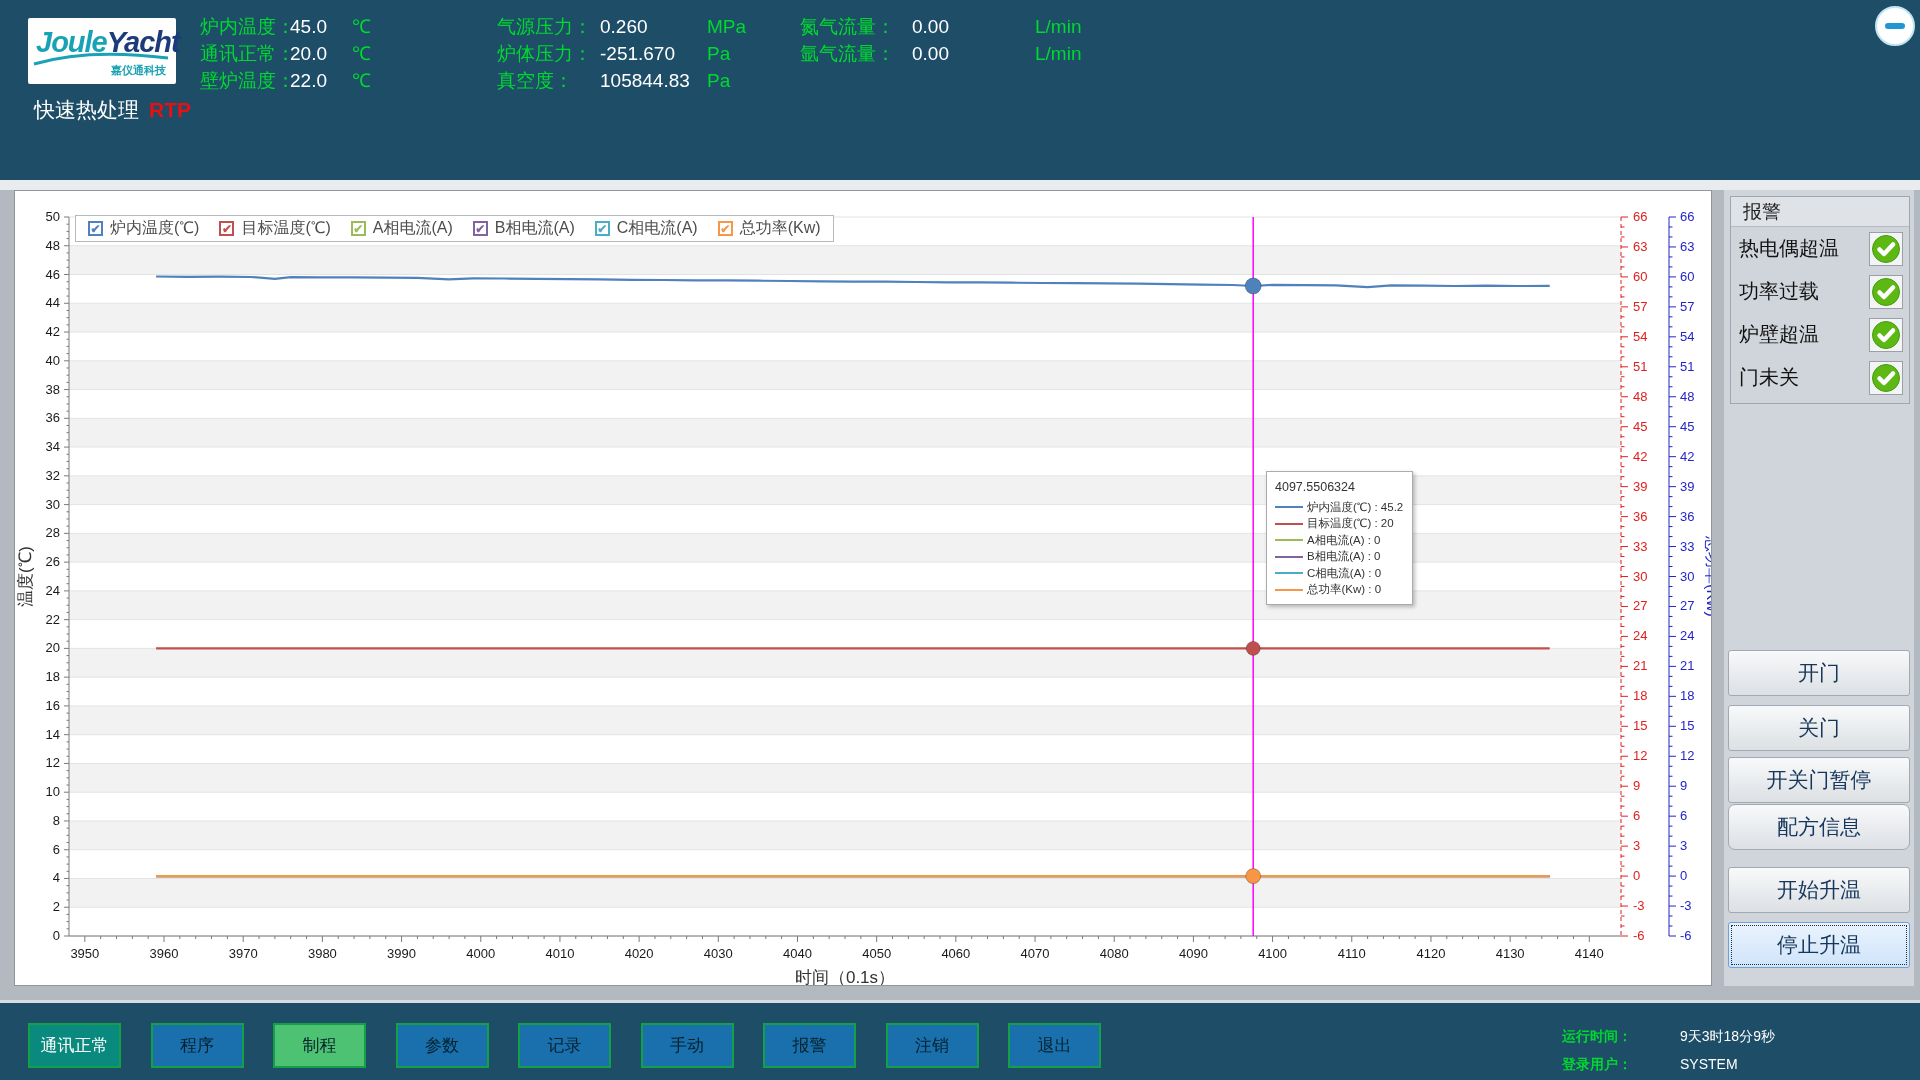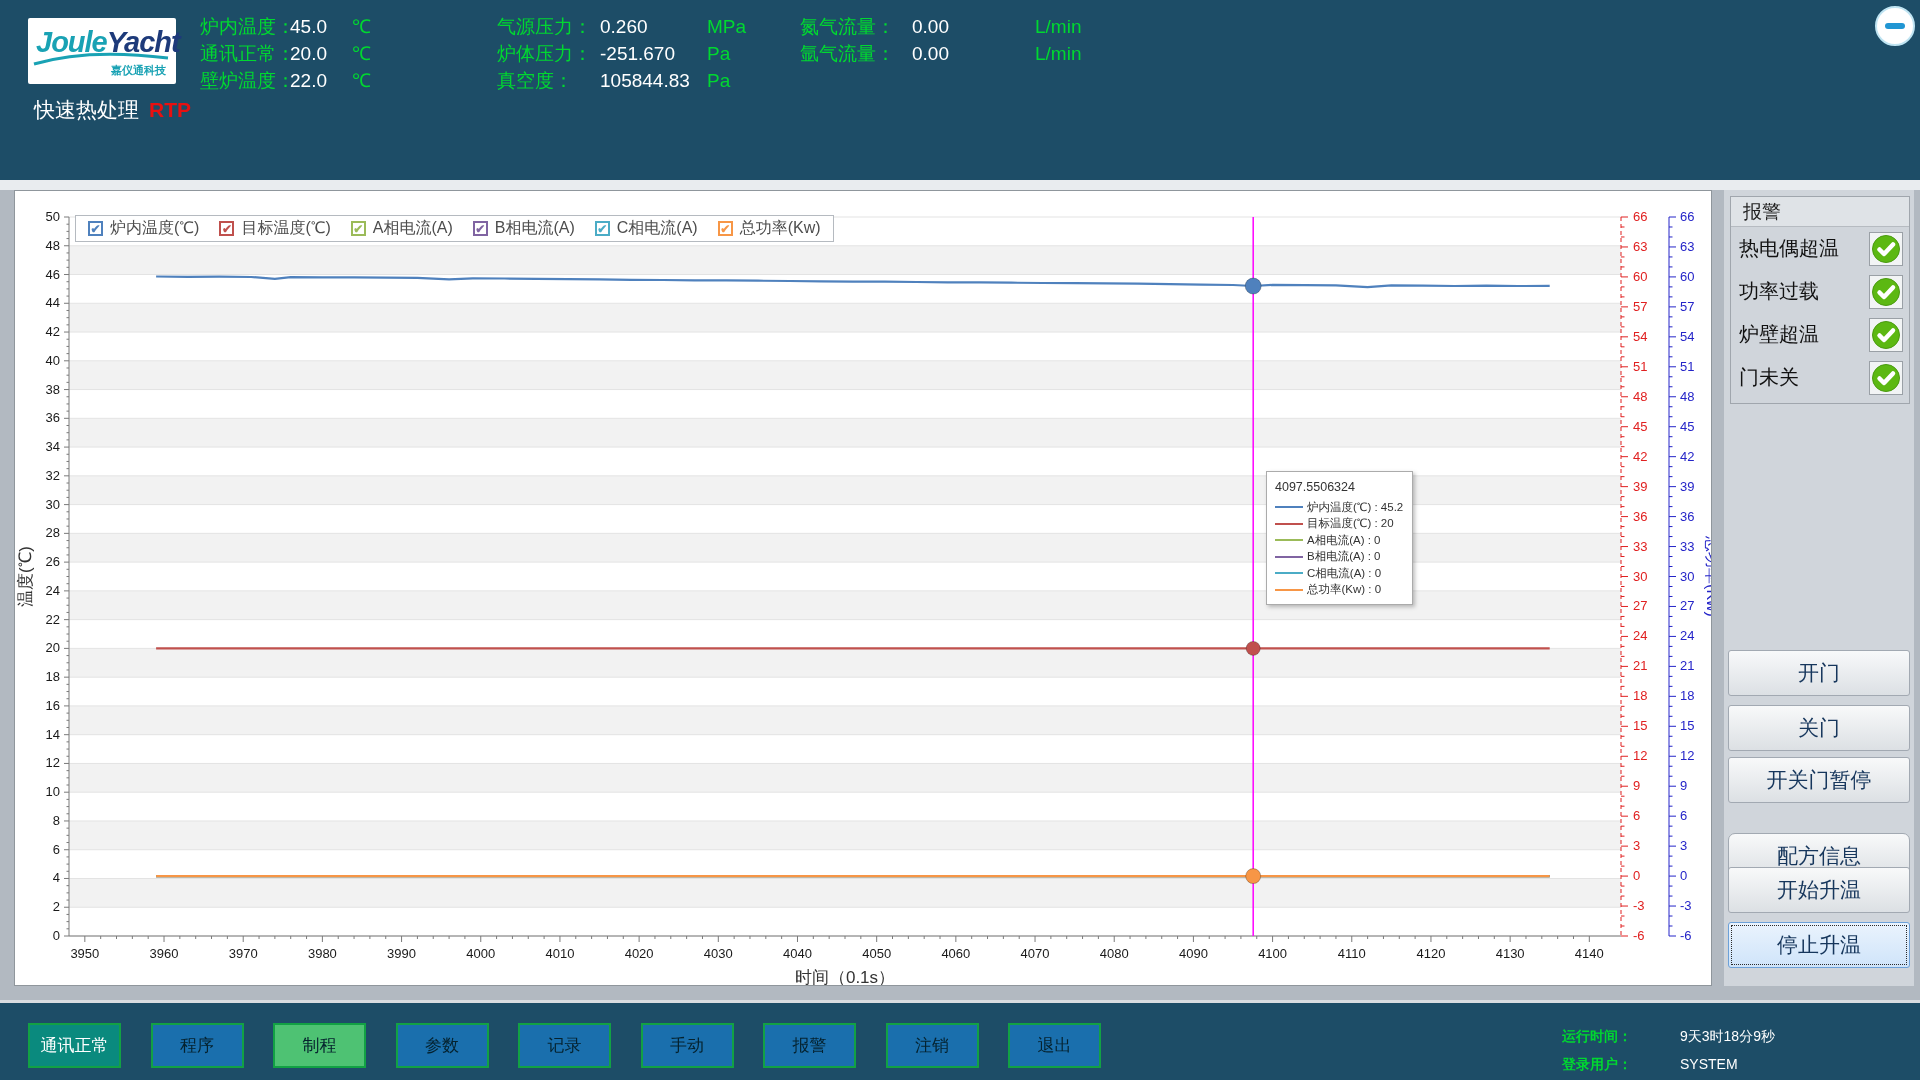--- a/index.html
+++ b/index.html
@@ -783,21 +783,21 @@
                   <path d="M8.5 15.5 l4.5 4.5 l9 -9.5" stroke="#ffffff" stroke-width="4.5" fill="none" stroke-linecap="round" stroke-linejoin="round"></path>
                 </svg>
               </span>
             </div>
           </div>
       </div>
       <div id="side-buttons">
           <button class="side-btn" style="top: 460px;">开门</button>
           <button class="side-btn" style="top: 515px;">关门</button>
           <button class="side-btn" style="top: 567px;">开关门暂停</button>
-          <button class="side-btn" style="top: 643px; border-radius: 7px;">配方信息</button>
+          <button class="side-btn" style="top: 614px; border-radius: 7px;">配方信息</button>
           <button class="side-btn" style="top: 677px;">开始升温</button>
           <button class="side-btn active" style="top: 732px;">停止升温</button>
         </div>
     </div>
   </div>
 
   <div id="footer">
     <div id="nav-buttons">
         <button class="nav-btn teal" style="left: 28px;">通讯正常</button>
         <button class="nav-btn blue" style="left: 150.5px;">程序</button>

